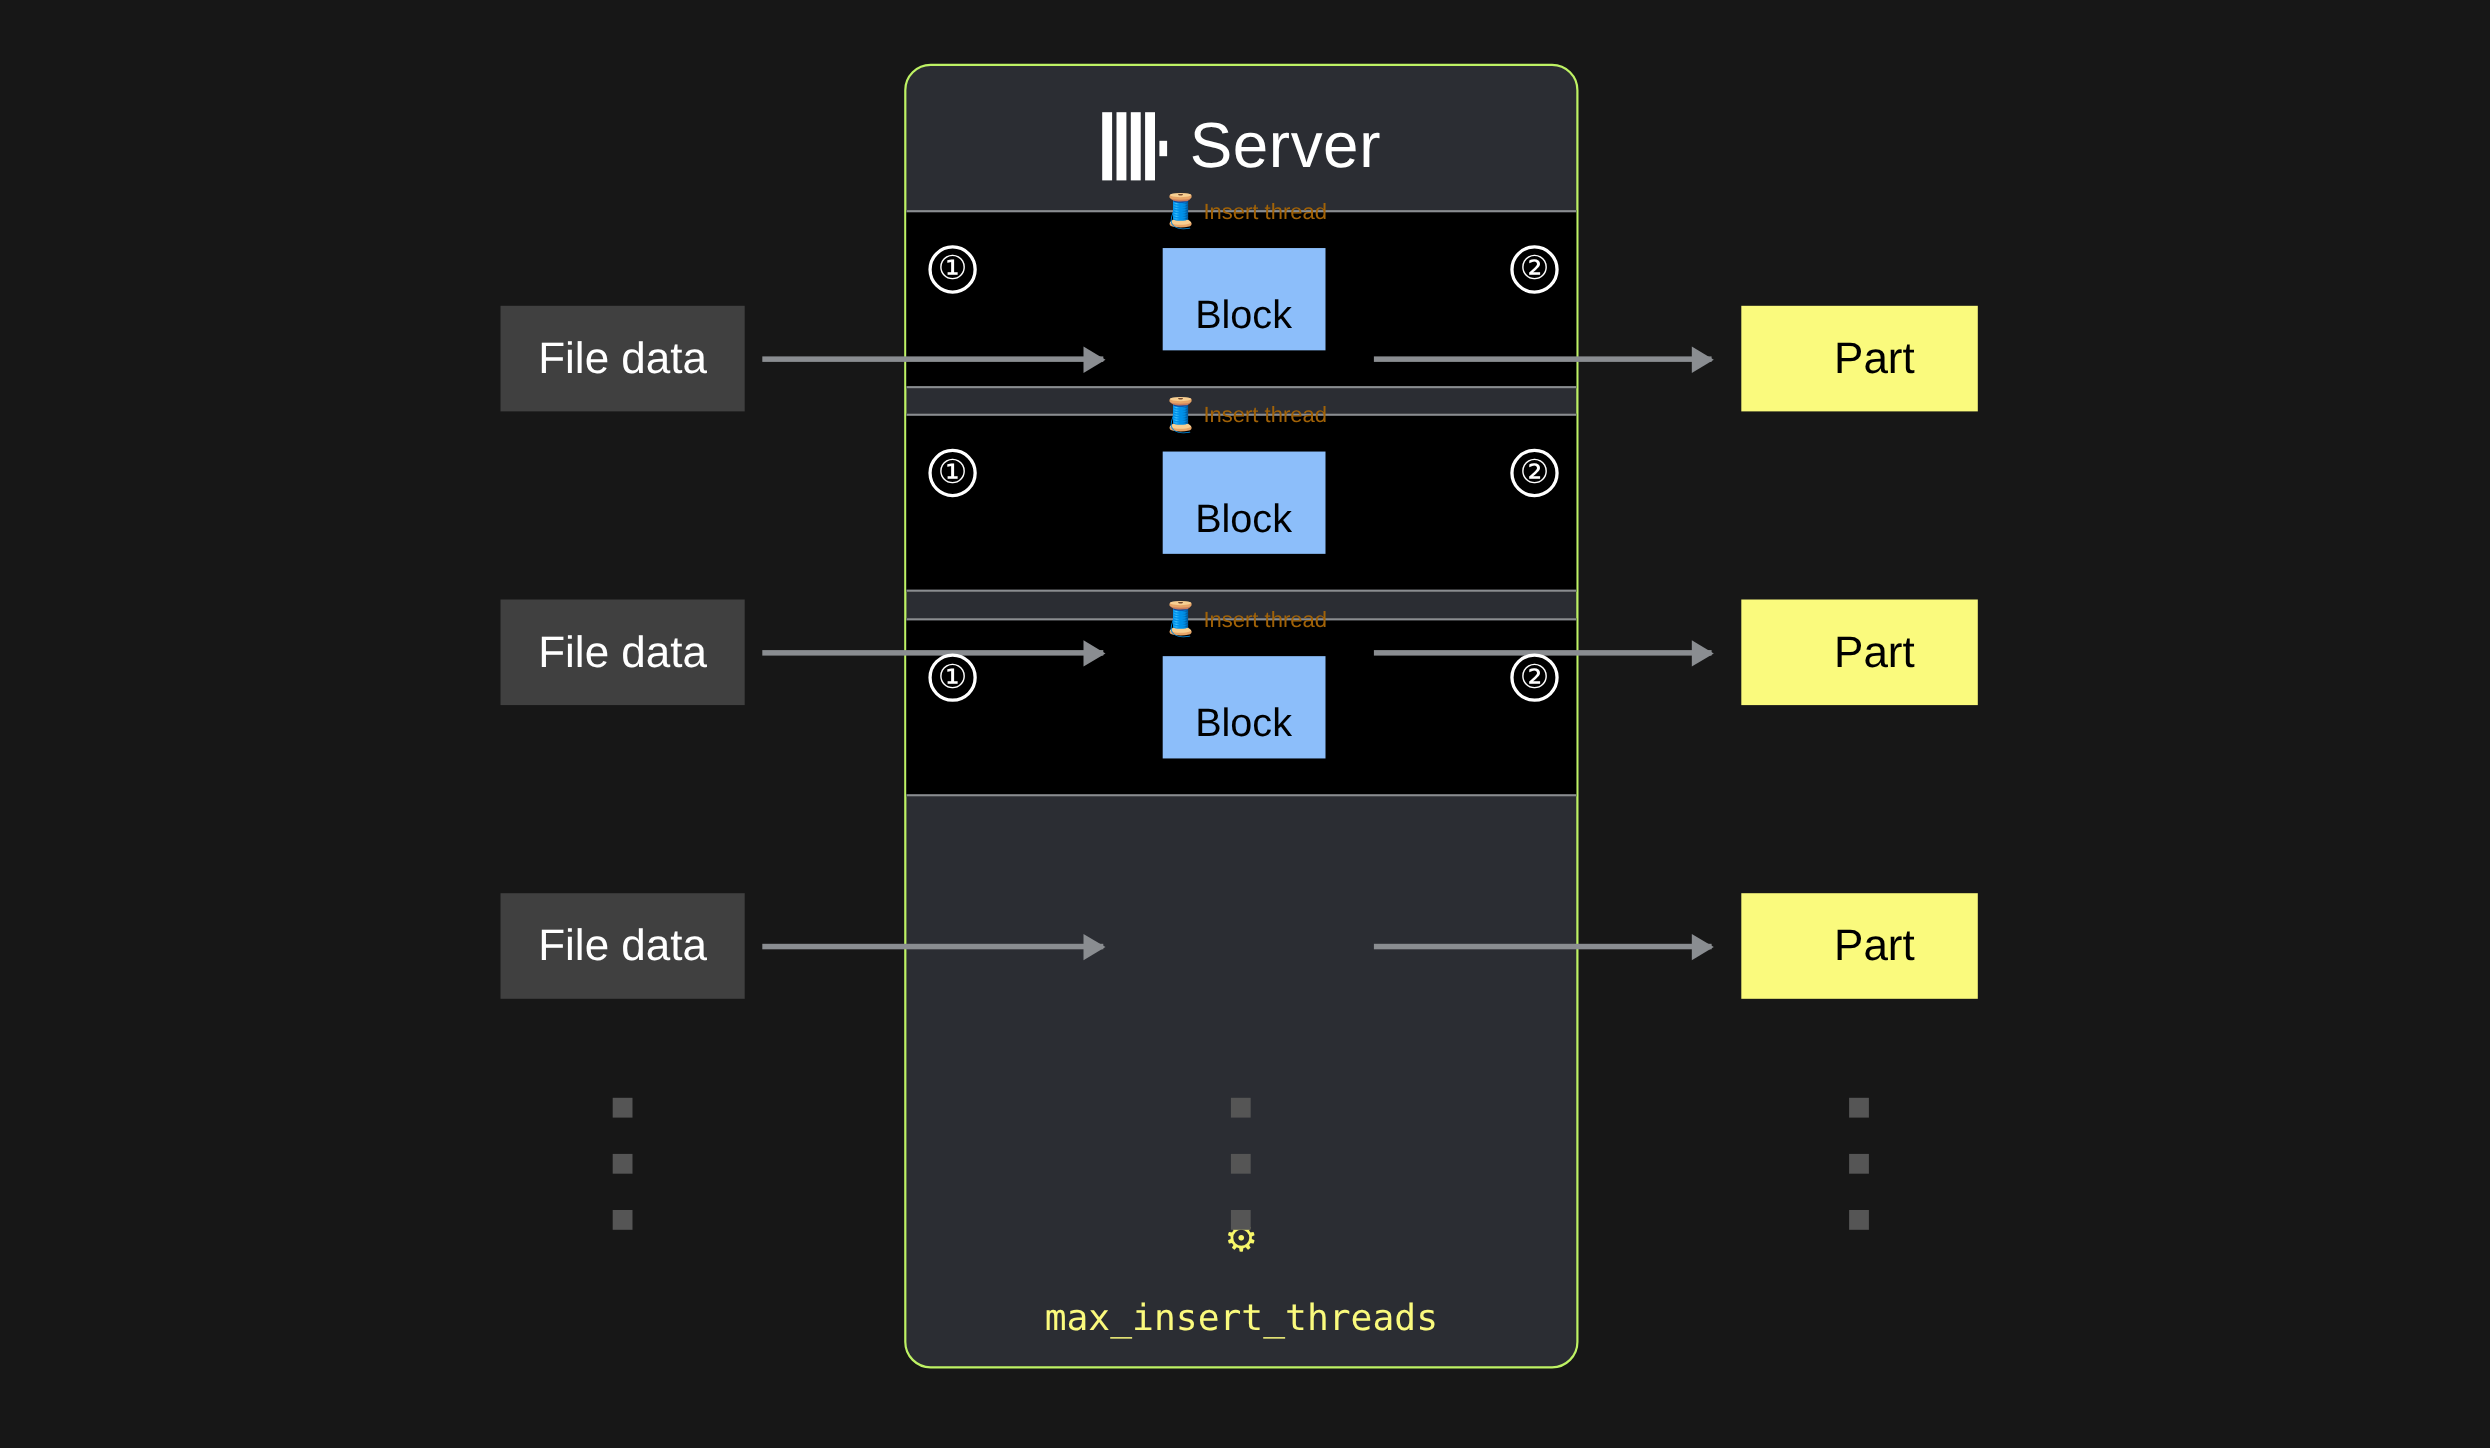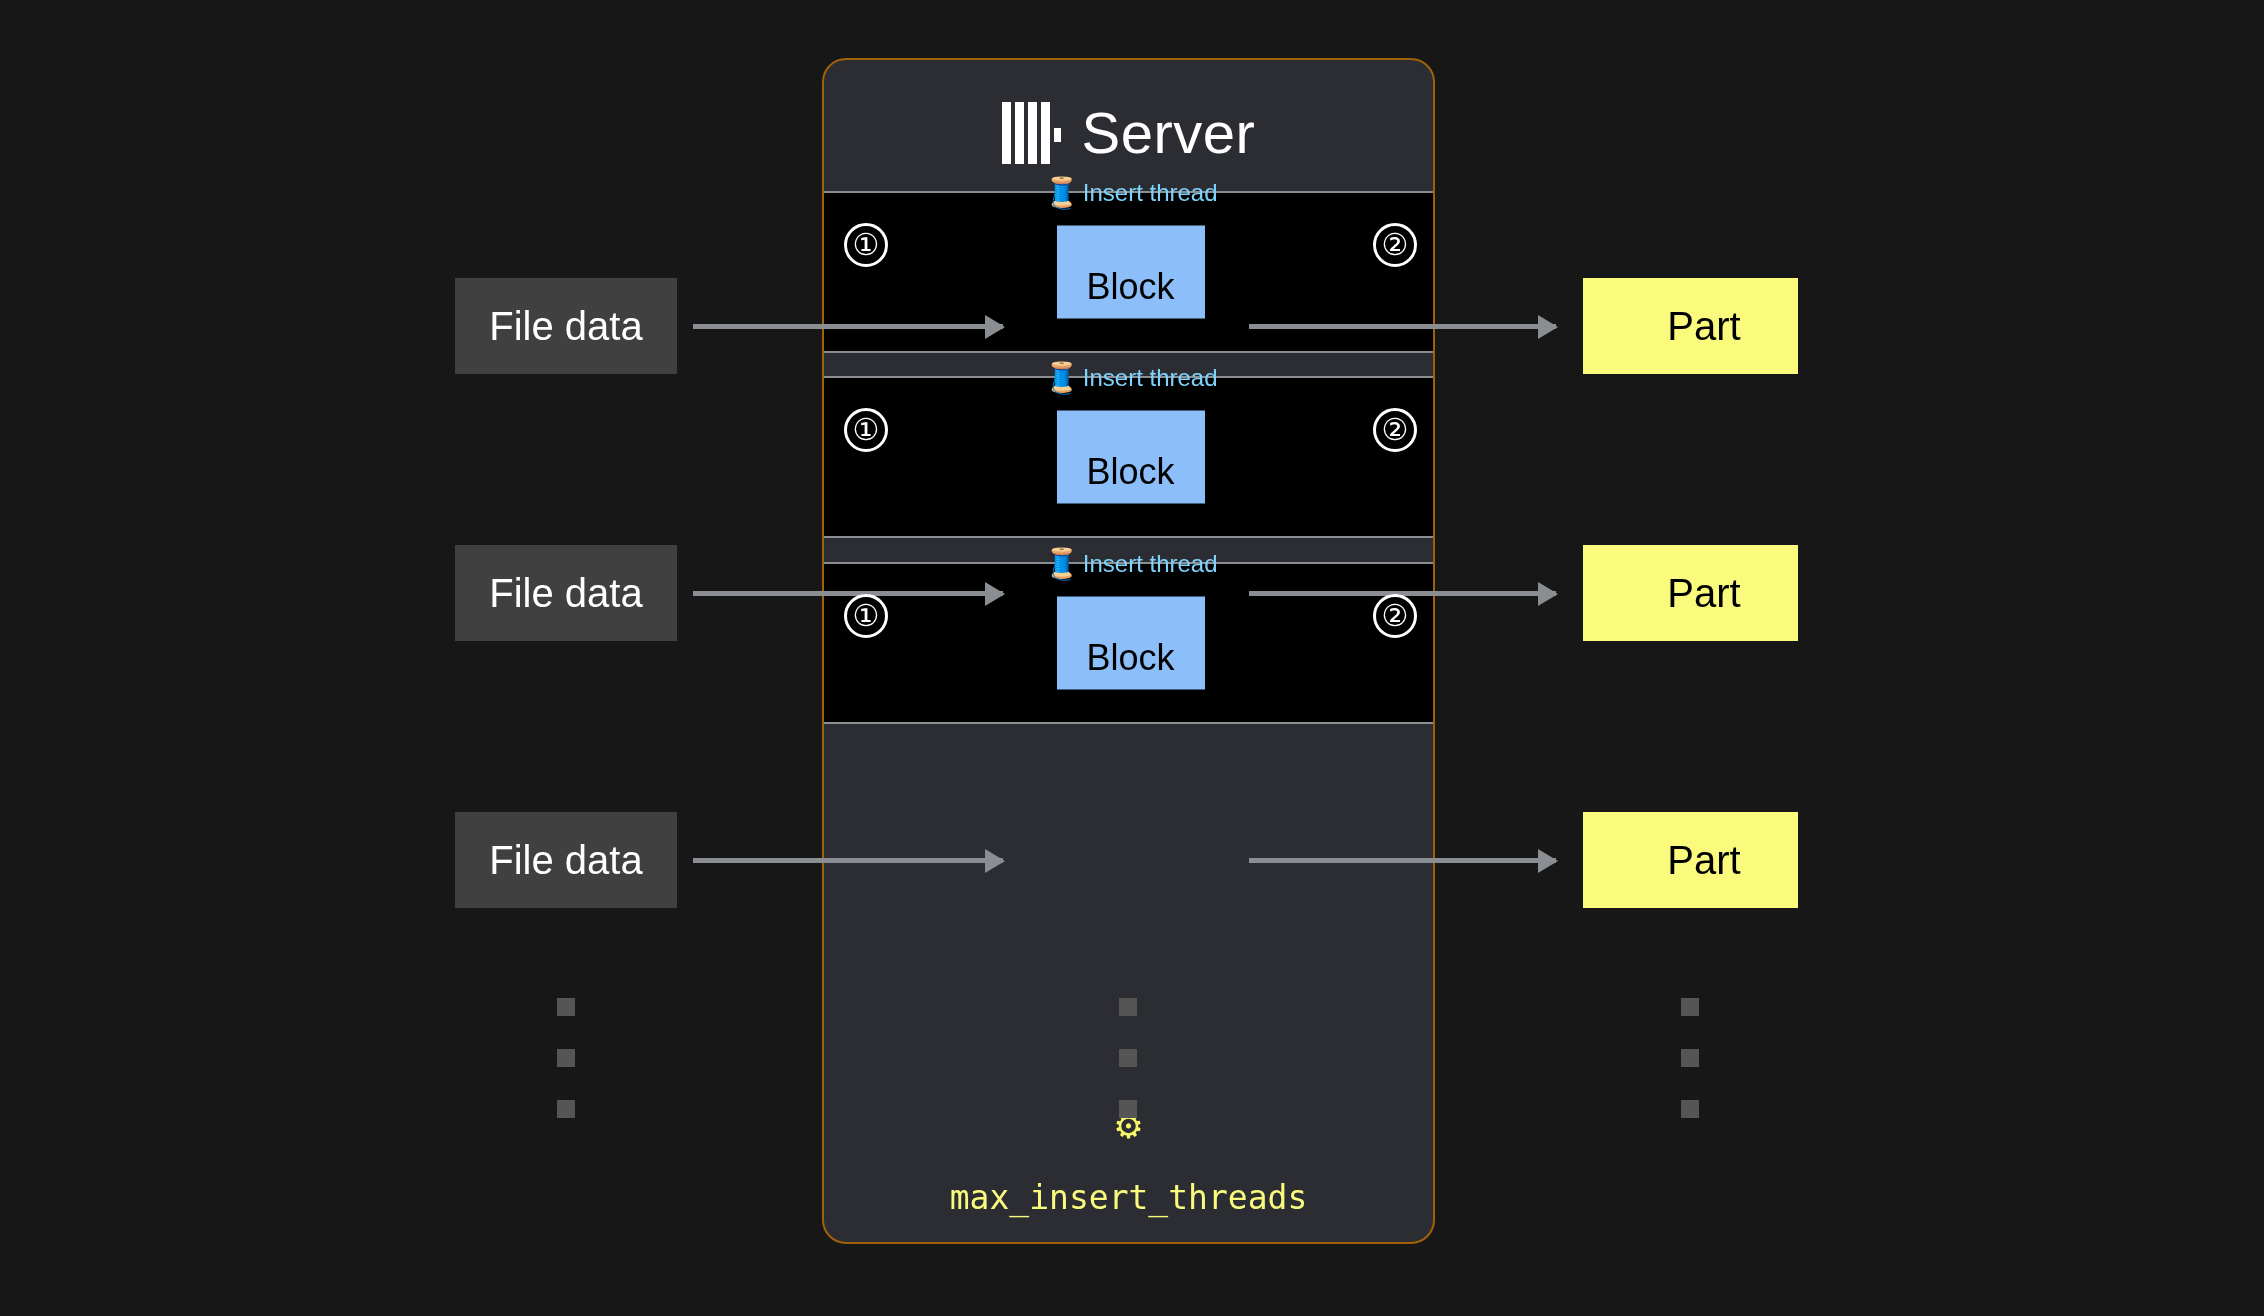--- a/index.html
+++ b/index.html
@@ -19,21 +19,21 @@
   }
 
   
   .server-panel {
     position: absolute;
     left: 822px;
     top: 58px;
     width: 613px;
     height: 1186px;
     background: #2b2d33;
-    border: 2px solid #a16207;
+    border: 2px solid #bef264;
     border-radius: 24px;
     overflow: hidden;
   }
 
   .server-title {
     position: absolute;
     left: 0;
     top: 42px;
     width: 100%;
     display: flex;
@@ -93,22 +93,22 @@
     align-items: center;
     gap: 2px;
     z-index: 6;
     padding: 0 2px;
   }
   .lane-label .spool {
     font-size: 30px;
     line-height: 1;
   }
   .lane-label .lane-label-text {
-    color: #7dd3fc;
-    font-size: 24px;
+    color: #a16207;
+    font-size: 20px;
     line-height: 1;
     white-space: nowrap;
   }
 
   .block-box {
     position: absolute;
     left: 50%;
     top: 50%;
     transform: translate(-50%, -50%);
     width: 148px;

